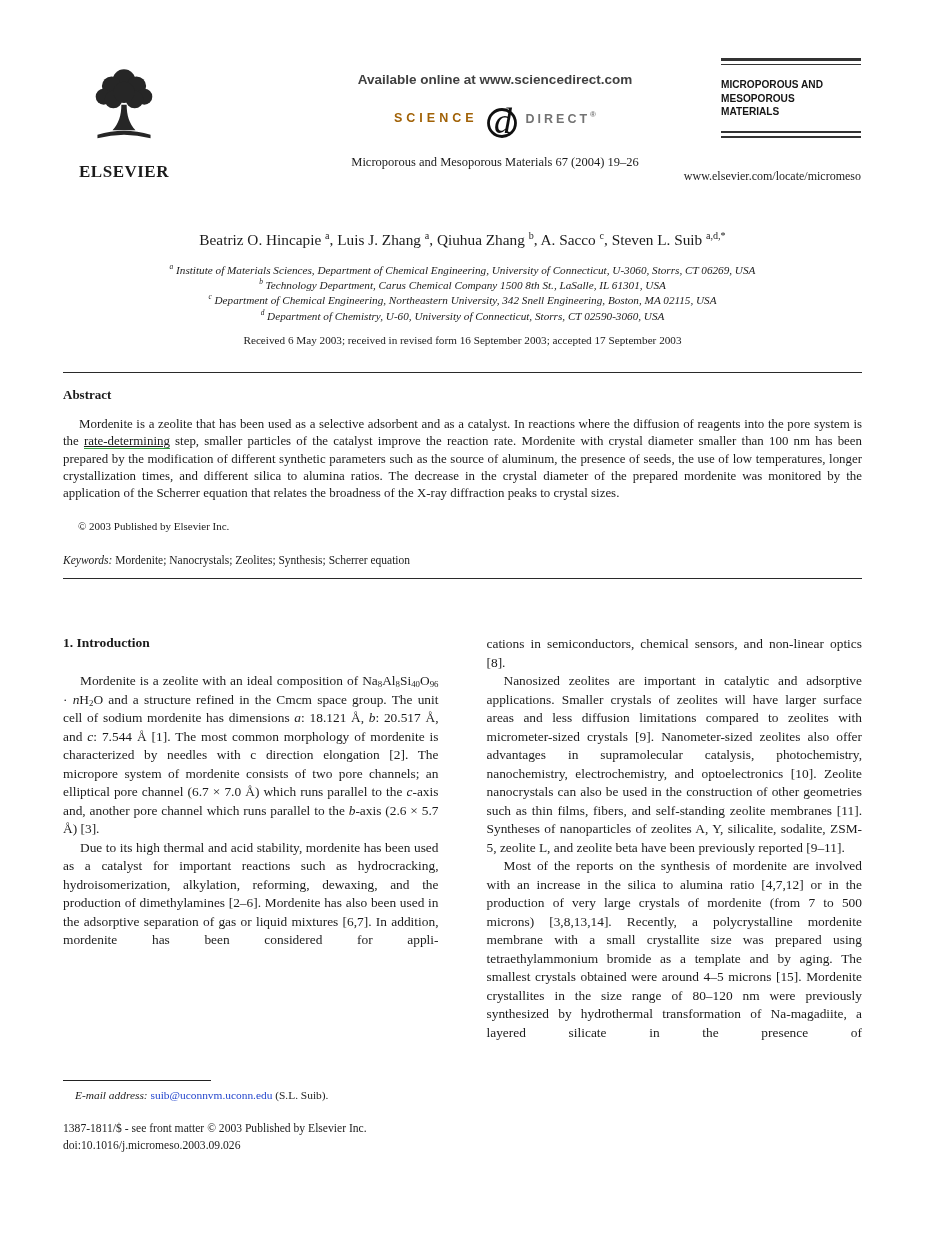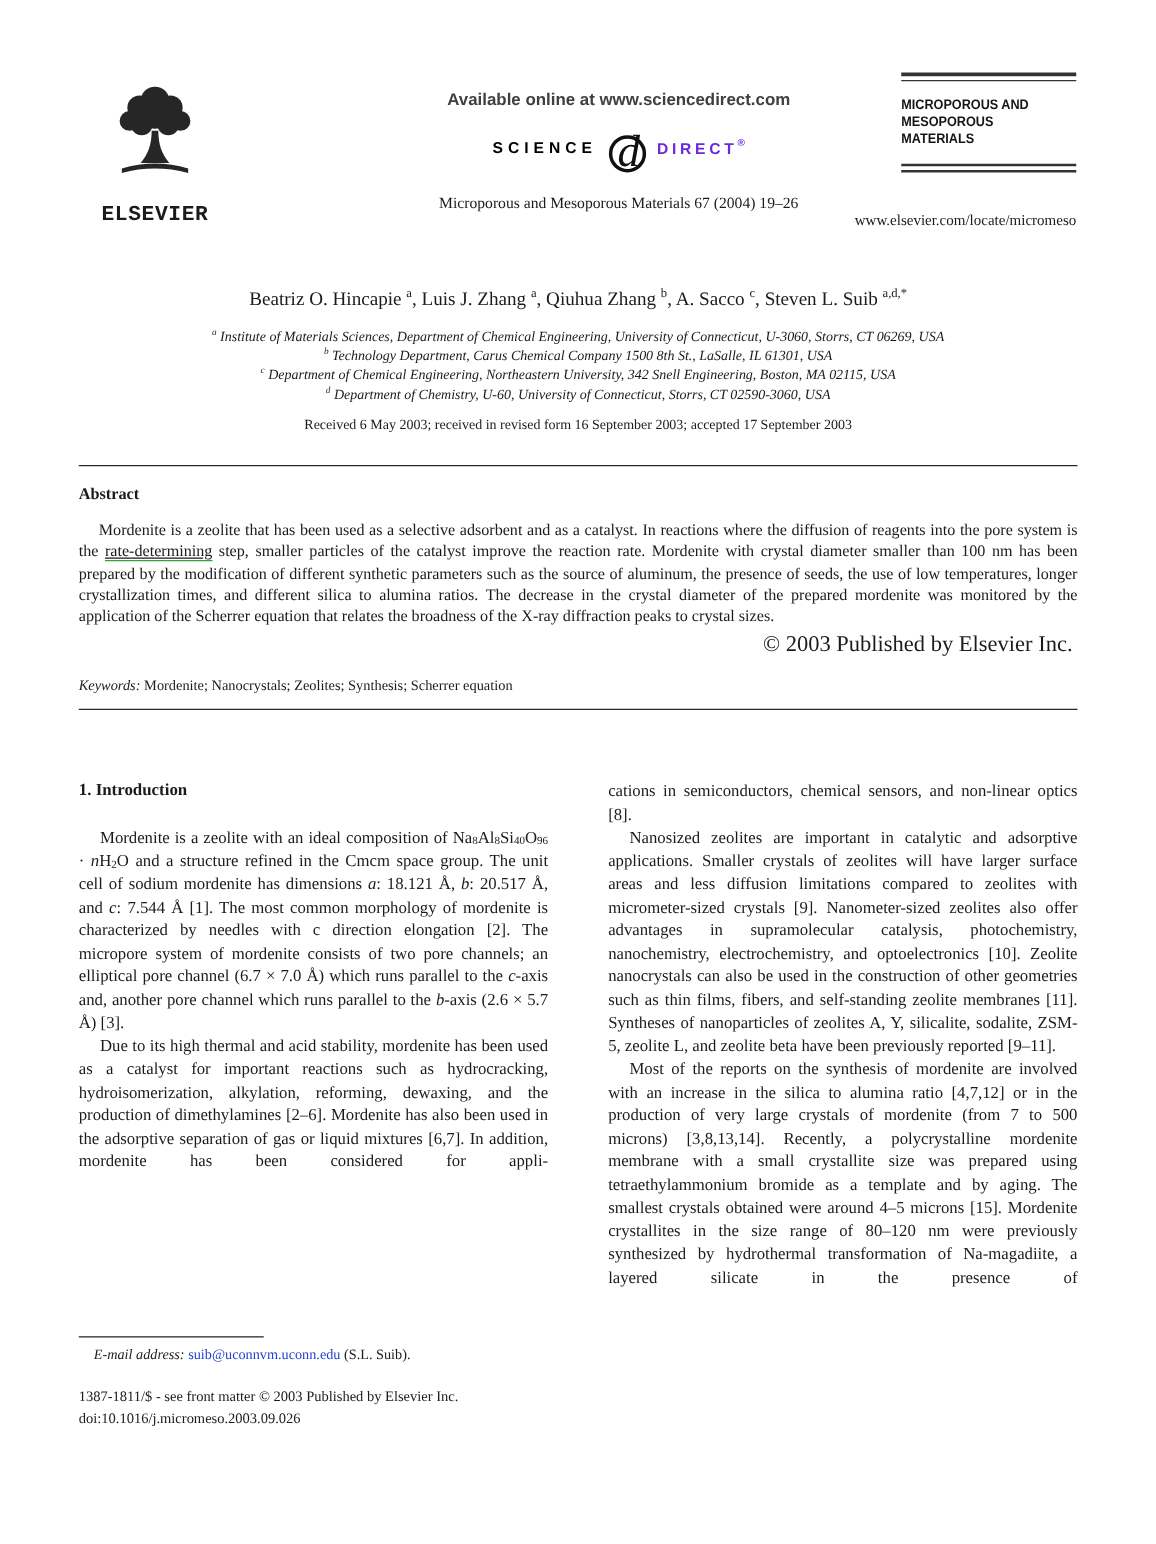--- a/index.html
+++ b/index.html
@@ -3,47 +3,47 @@
 <meta charset="utf-8">
 <style>
   html,body{margin:0;padding:0;background:#fff;}
   .page{
     width:925px;height:1235px;box-sizing:border-box;position:relative;
     background:#fff;color:#1b1b1b;padding:0 63px;overflow:hidden;
     font-family:"Liberation Serif", serif;
   }
   
   .masthead{position:relative;height:205px;}
-  .elsevier-block{position:absolute;left:2px;top:64px;width:118px;text-align:center;font-family:Liberation Mono, monospace;}
+  .elsevier-block{position:absolute;left:2px;top:64px;width:118px;text-align:center;}
   .elsevier-word{font-size:17px;font-weight:bold;letter-spacing:0.5px;margin-top:2px;}
   .center-block{position:absolute;left:232px;top:72px;width:400px;text-align:center;}
   .avail{font-family:"Liberation Sans",sans-serif;font-size:13.5px;font-weight:bold;color:#404040;}
   .sd-logo{display:flex;align-items:center;justify-content:center;gap:6px;margin-top:8px;height:46px;}
-  .sd-science{font-family:"Liberation Sans",sans-serif;font-weight:bold;font-size:12.5px;letter-spacing:4px;color:#000000;}
-  .sd-direct{font-family:"Liberation Sans",sans-serif;font-weight:bold;font-size:12.5px;letter-spacing:3px;color:#6d28d9;}
+  .sd-science{font-family:"Liberation Sans",sans-serif;font-weight:bold;font-size:12.5px;letter-spacing:4px;color:#a16207;}
+  .sd-direct{font-family:"Liberation Sans",sans-serif;font-weight:bold;font-size:12.5px;letter-spacing:3px;color:#737373;}
   .sd-reg{font-size:8px;vertical-align:6px;letter-spacing:0;}
   .jref{font-size:12.5px;margin-top:14px;color:#1b1b1b;}
   .jbox{position:absolute;right:1px;top:58px;width:140px;}
   .dbl .ra{height:2.5px;background:#333;}
   .dbl .rg{height:3px;}
   .dbl .rb{height:1.5px;background:#333;}
   .jname{margin:13px 0 12px;font-family:"Liberation Sans",sans-serif;font-weight:bold;
          font-size:11px;line-height:13.5px;color:#151515;transform:scaleX(0.92);transform-origin:left;}
   .jurl{position:absolute;right:1px;top:169px;font-size:12px;}
   
   .title{font-size:23px;font-weight:normal;text-align:center;margin:28px 0 0;}
   .authors{font-size:15.3px;text-align:center;margin-top:26px;}
   .affils{margin-top:14px;text-align:center;font-style:italic;font-size:11.2px;line-height:15.2px;}
   .received{margin-top:10px;text-align:center;font-size:11.2px;}
   .rule{border:0;border-top:1.6px solid #2a2a2a;margin:0;}
   .rule1{margin-top:26px;}
   
   .abs-head{font-size:13px;font-weight:bold;margin:14px 0 0;}
   .abs{font-size:12.9px;line-height:17.4px;text-align:justify;margin:13px 0 0;text-indent:16px;}
-  .abs-copy{font-size:18px;line-height:17.4px;margin:4px;text-align:right;}
+  .abs-copy{font-size:11px;line-height:17.4px;margin:15px;}
   .keywords{margin-top:19px;font-size:11.5px;}
   .kw-label{font-style:italic;}
   .rule2{margin-top:12px;}
   
   .columns{display:flex;gap:48px;margin-top:56px;height:468px;}
   .col{width:383px;}
   .col-left{display:flex;flex-direction:column;}
   .sec-head{font-size:13.5px;font-weight:bold;margin:0 0 21px;}
   .body{font-size:13.4px;line-height:18.5px;text-align:justify;margin:0;text-indent:17px;}
   .noindent{text-indent:0;}

